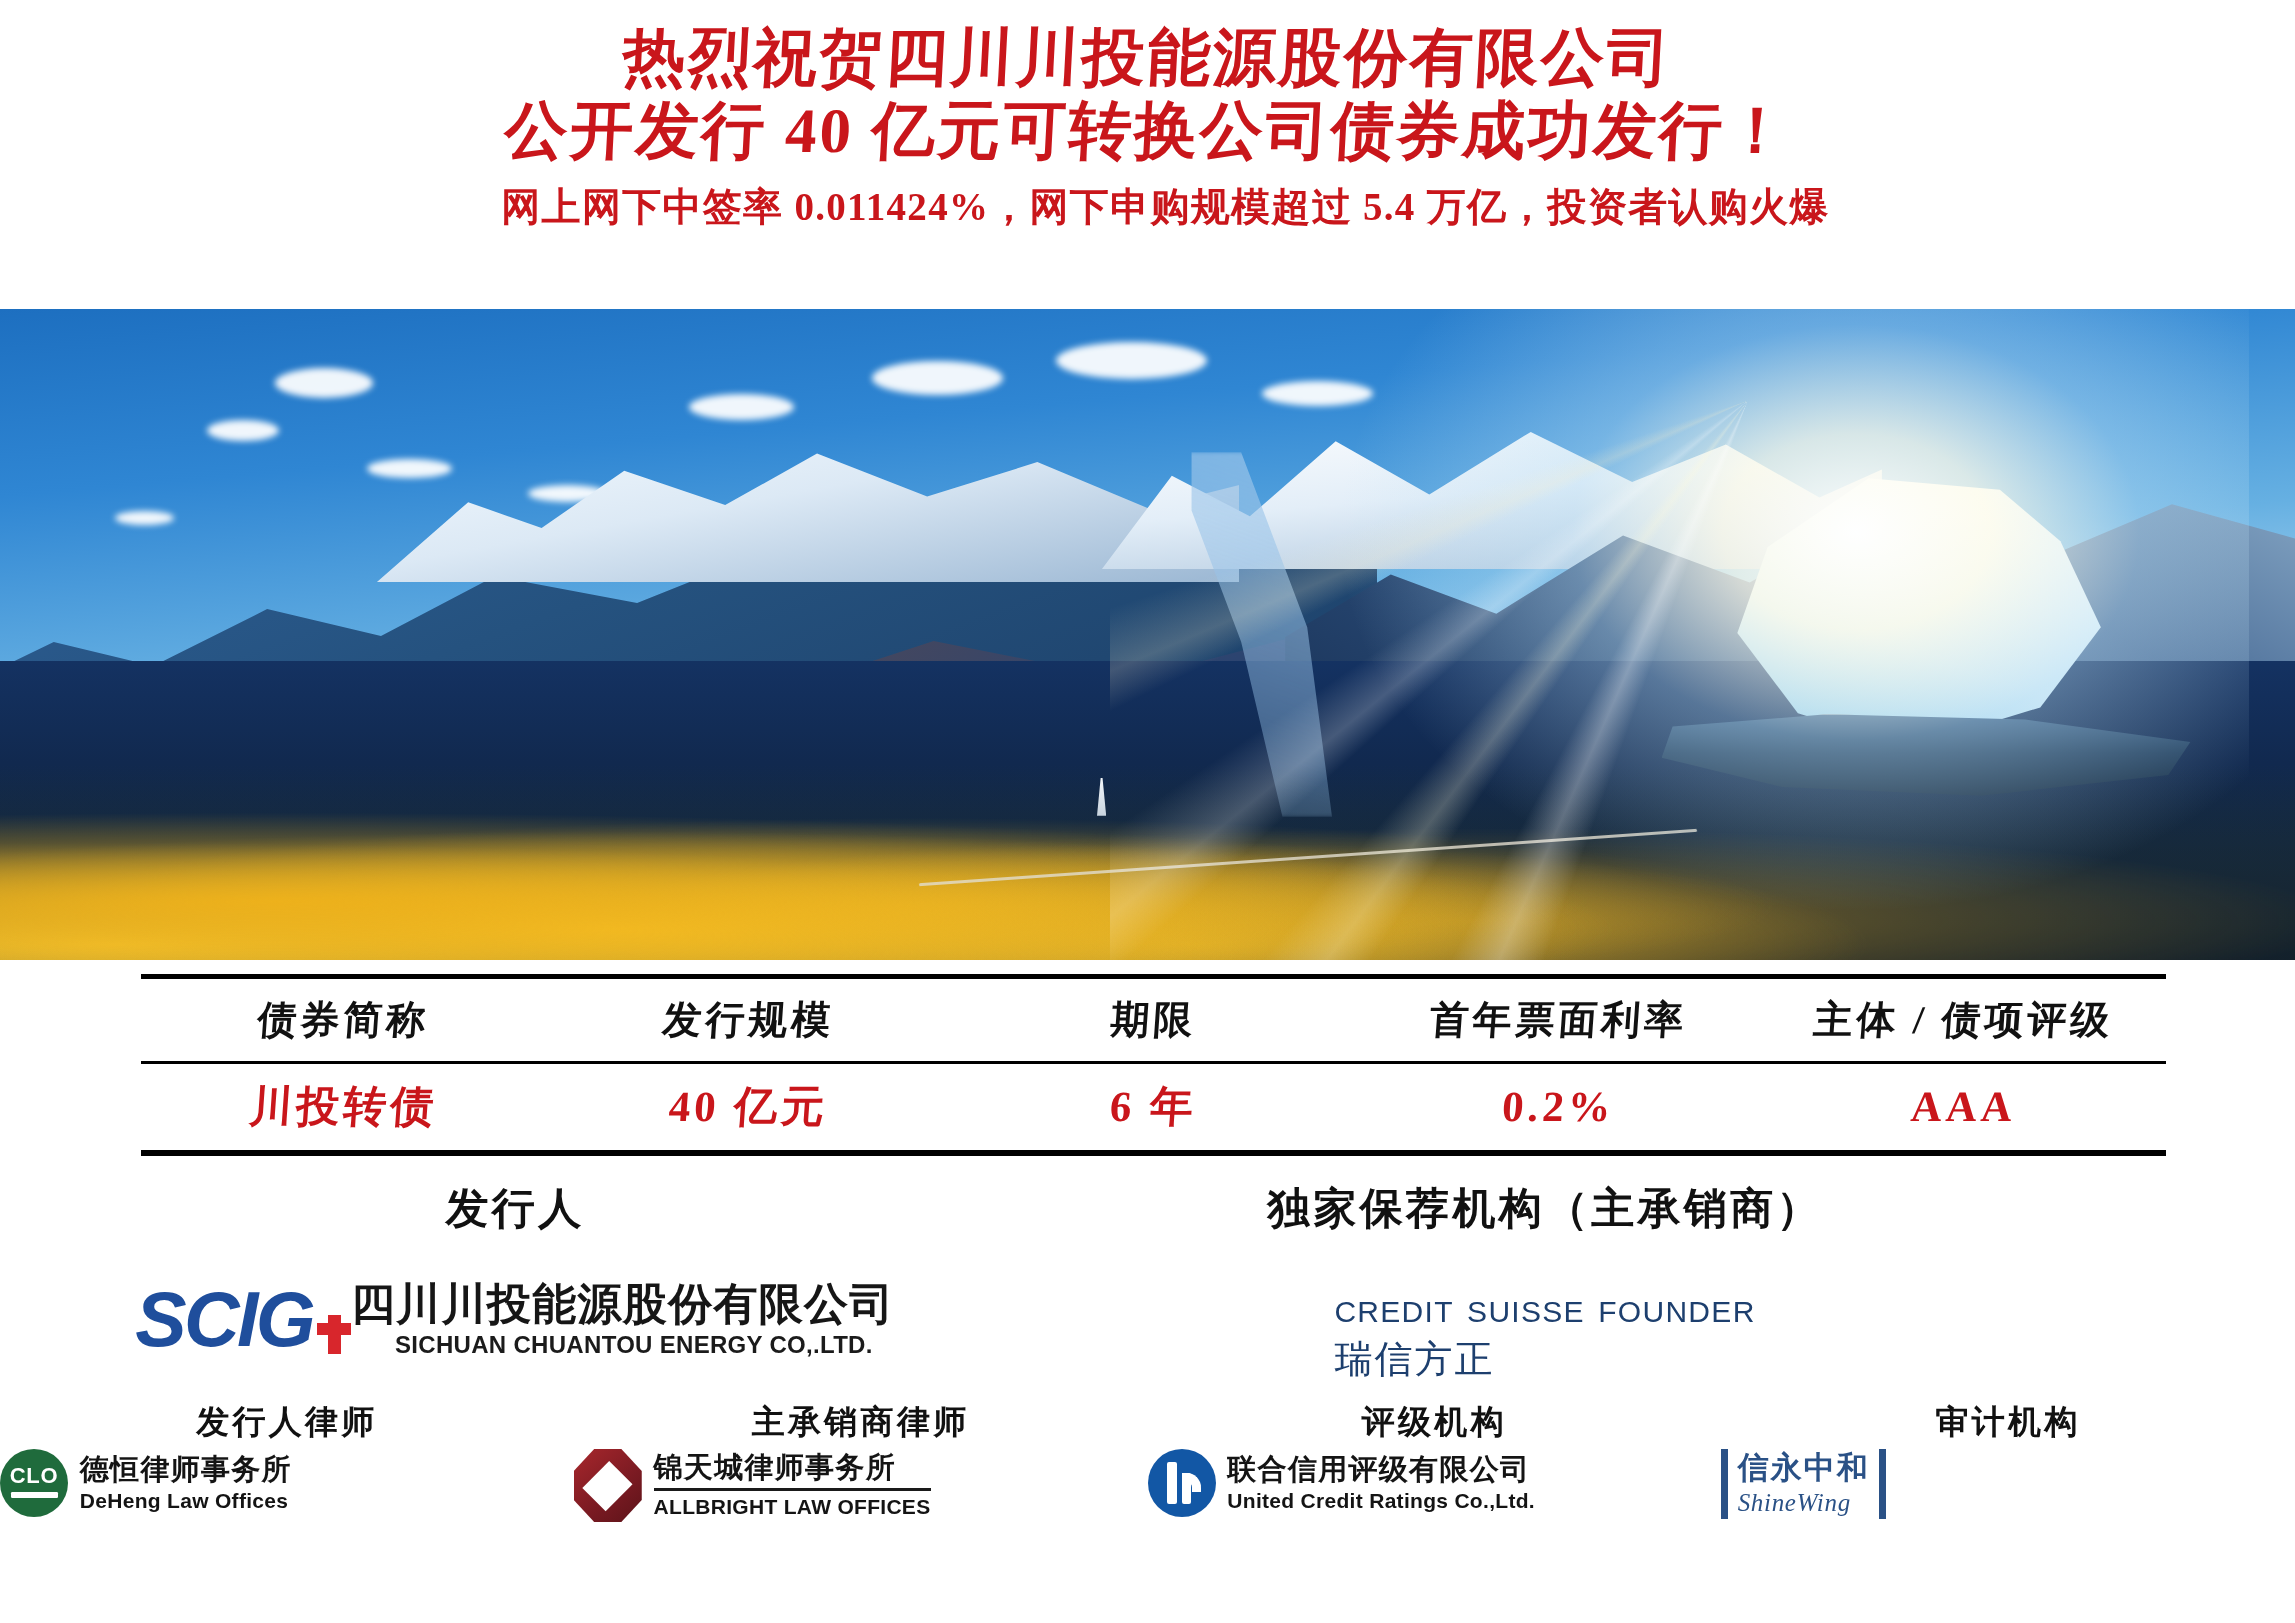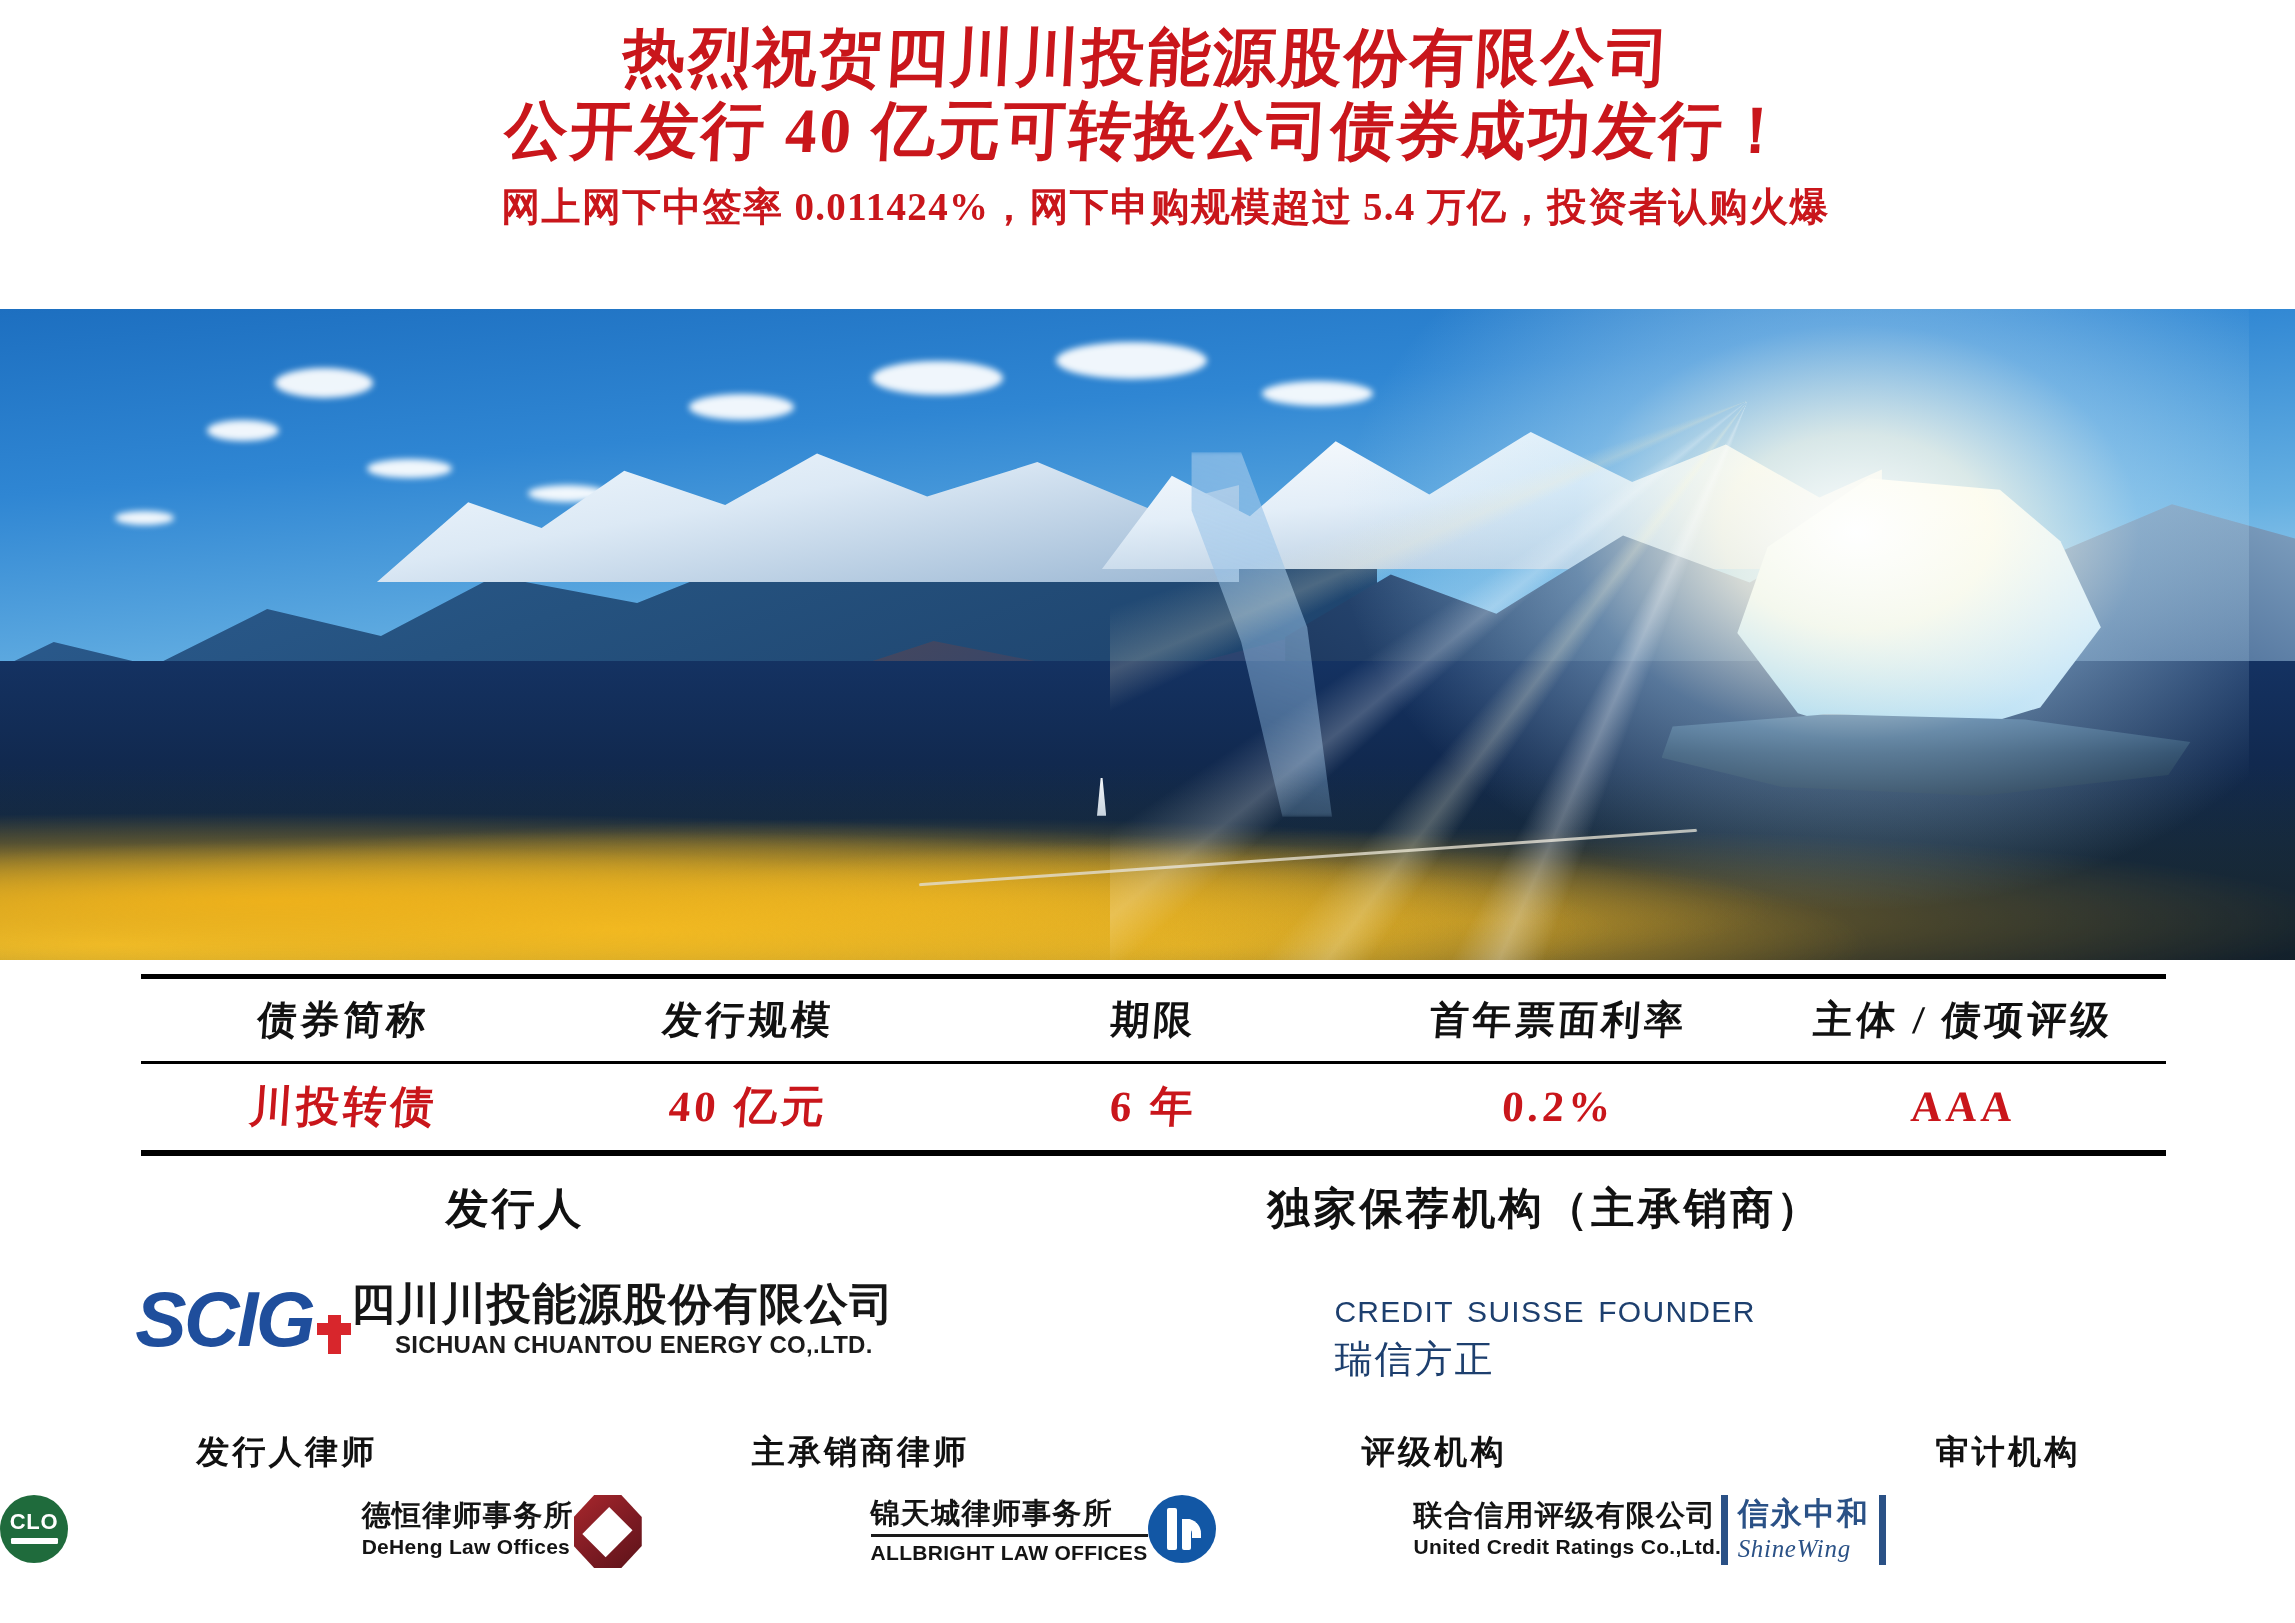--- a/index.html
+++ b/index.html
@@ -98,24 +98,24 @@
   .scig-cn{font-size:44px;line-height:51px;font-weight:bold;color:#161616;letter-spacing:1.3px;}
   .scig-en{font-size:24px;line-height:31px;font-weight:bold;color:#1b1b1b;letter-spacing:0.3px;margin-left:44px;}
 
   .cs-wrap{margin-top:46px;text-align:left;display:inline-block;}
   .cs-en{font-family:"Liberation Sans",sans-serif;font-size:43px;line-height:50px;
      color:#1d3f6e;letter-spacing:1.3px;font-variant:small-caps;text-transform:lowercase;}
   .cs-en::first-letter{font-size:43px;}
   .cs-cn{font-size:38px;line-height:48px;color:#1d3f6e;letter-spacing:2px;margin-top:2.6px;}
 
   
-  .adv-row{position:absolute;top:1430px;left:0;width:2295px;display:flex;}
+  .adv-row{position:absolute;top:1400px;left:0;width:2295px;display:flex;}
   .adv{flex:1;text-align:center;}
   .adv-title{font-size:33px;font-weight:bold;color:#111;line-height:43px;letter-spacing:3.3px;}
-  .adv-logo{margin-top:22px;display:flex;align-items:center;justify-content:space-between;gap:11.8px;}
+  .adv-logo{margin-top:6px;display:flex;align-items:center;justify-content:flex-start;gap:11.8px;}
   .adv-names{text-align:left;}
   .adv-cn{font-size:29px;line-height:35px;font-weight:bold;color:#141414;letter-spacing:1.3px;white-space:nowrap;}
   .adv-en{font-size:21px;line-height:27.5px;font-weight:bold;color:#141414;letter-spacing:0.3px;white-space:nowrap;}
 
   .deheng-seal{width:68px;height:68px;border-radius:50%;background:#1f6b3c;position:relative;flex:none;}
   .deheng-seal:before{content:"CLO";position:absolute;left:0;right:0;top:14.4px;text-align:center;
      color:#fff;font-size:22px;font-weight:bold;font-family:"Liberation Sans",sans-serif;letter-spacing:0.7px;}
   .deheng-seal:after{content:"";position:absolute;left:10.5px;right:10.5px;top:43px;height:5.9px;background:#fff;border-radius:1.3px;}
 
   .ab-mark{width:68px;height:73px;flex:none;position:relative;}

